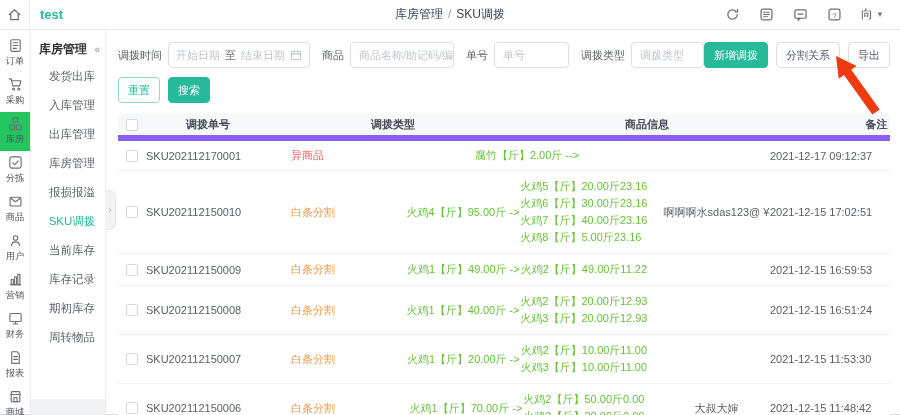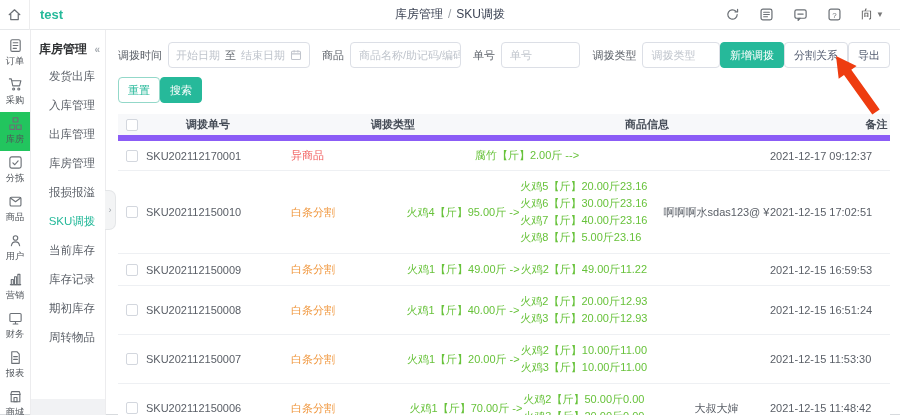--- a/index.html
+++ b/index.html
@@ -39,26 +39,26 @@
   
   .filter-row1 { display:flex; align-items:center; font-size:11px; color:#595e66; white-space:nowrap; }
   .flabel { margin-right:6px; flex-shrink:0; }
   .daterange { width:142px; height:26px; border:1px solid #dcdfe6; border-radius:4px; display:flex; align-items:center; justify-content:space-between; padding:0 7px; color:#bfc4cc; flex-shrink:0; }
   .daterange .to { color:#6a6f76; }
   .tinput { height:26px; border:1px solid #dcdfe6; border-radius:4px; padding:0 8px; display:flex; align-items:center; color:#bfc4cc; flex-shrink:1; overflow:hidden; }
   .w-prod { width:118px; margin-right:12px; }
   .w-order { width:84px; margin-right:12px; }
   .w-type { width:82px; }
   .gap { width:12px; flex-shrink:0; }
-  .fbtns { margin-left:auto; display:flex; flex-shrink:0; }
+  .fbtns { margin-left:auto; display:flex; gap:8px; flex-shrink:0; }
   .btn { height:26px; padding:0 9px; border-radius:4px; font-size:11px; display:flex; align-items:center; cursor:pointer; white-space:nowrap; }
   .btn-primary { background:#26b99a; color:#fff; border:1px solid #26b99a; }
   .btn-plain { background:#fff; border:1px solid #dcdfe6; color:#515a6e; }
   .btn-outline { background:#fff; border:1px solid #93d8c9; color:#26b99a; }
-  .filter-row2 { margin-top:9px; display:flex; }
+  .filter-row2 { margin-top:9px; display:flex; gap:8px; }
 
   
   .table { margin-top:11px; font-size:11px; }
   .thead { display:flex; align-items:center; background:#f7f8fa; height:27px; color:#454c57; font-weight:bold; border-bottom:6px solid #8b5cf6;gap:40px; }
   .trow { display:flex; align-items:center; border-bottom:1px solid #eef0f3; padding:7px 0; color:#595e66; background:#fff; }
   .c-check { width:28px; display:flex; justify-content:center; flex-shrink:0; }
   .c-id { width:145px; flex-shrink:0; }
   .c-type { width:100px; flex-shrink:0; }
   .c-prod { width:272px; flex-shrink:0; display:flex; justify-content:center; text-align:center; }
   .c-note { width:107px; flex-shrink:0; text-align:center; display:flex; justify-content:center; }

